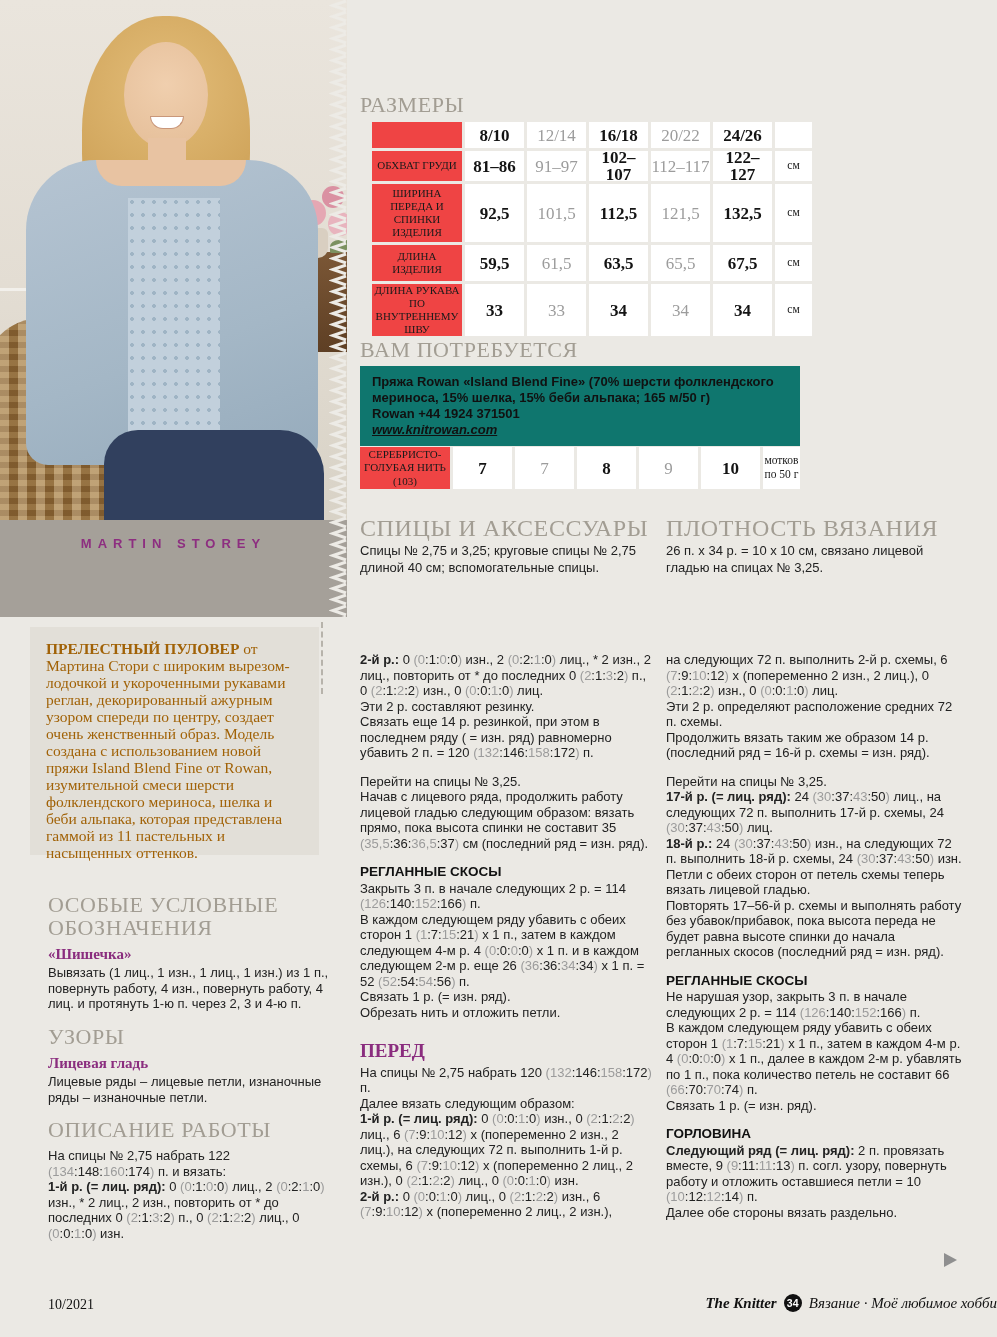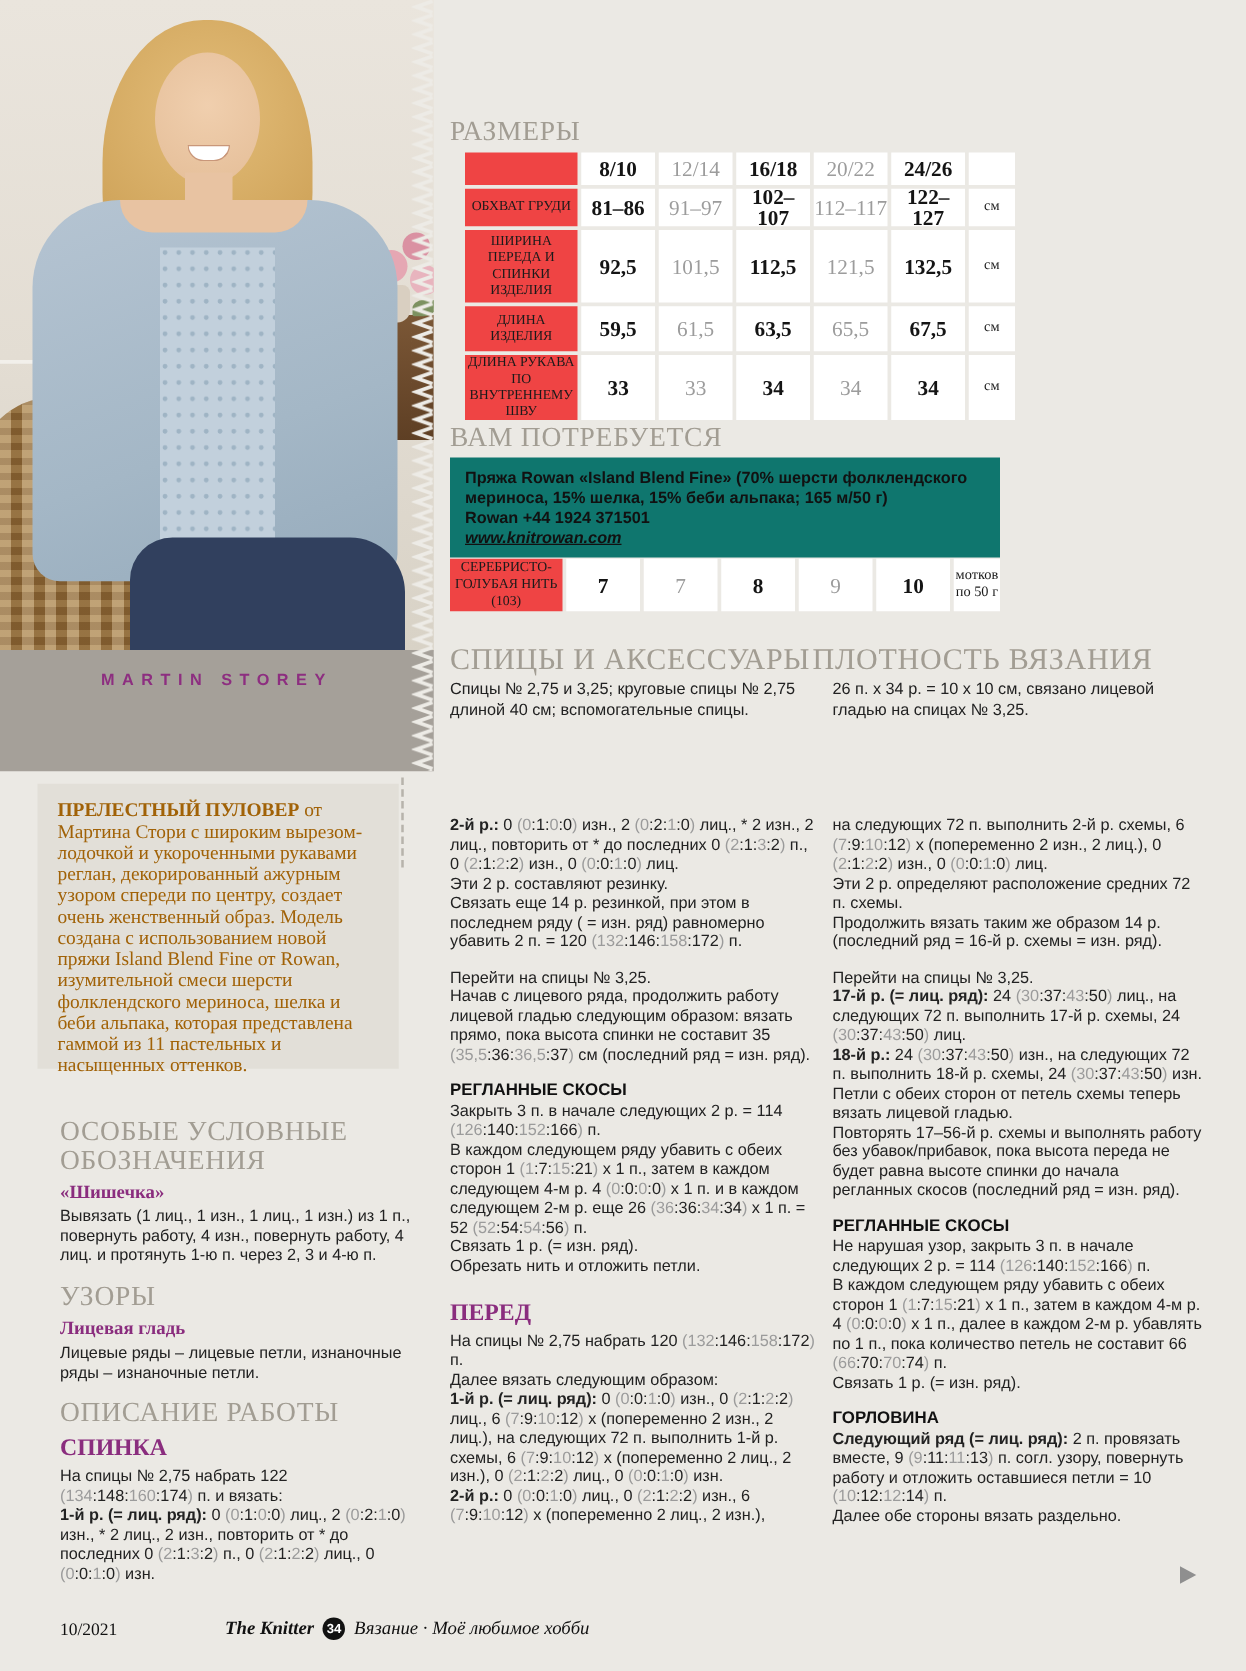--- a/index.html
+++ b/index.html
@@ -73,21 +73,21 @@
   .flow .h-purple-sm{font:700 15px/1.15 "Liberation Serif",serif;color:#8a2d7e;margin:6px 0 2px;}
   .flow .h-black{font:700 13.5px/15.5px "Liberation Sans",sans-serif;color:#111;margin:0 0 1px;}
   .gn{color:#9b9b9b;font-style:normal;}
   .sidebar{left:48px;top:893px;width:282px;}
   .col2{left:360px;top:652px;width:294px;}
   .col3{left:666px;top:652px;width:296px;}
   .arrow{position:absolute;left:944px;top:1253px;width:0;height:0;
          border-left:13px solid #8f8f8f;border-top:7px solid transparent;border-bottom:7px solid transparent;}
   
   .footer-issue{position:absolute;left:48px;top:1298px;font:400 14px/1 "Liberation Serif",serif;color:#111;}
-  .footer-center{position:absolute;left:180px;right:0;top:1294px;display:flex;justify-content:flex-start;
+  .footer-center{position:absolute;left:180px;right:0;top:1294px;display:flex;justify-content:flex-end;
                  align-items:center;gap:7px;}
   .f-brand{font:700 italic 15px/1 "Liberation Serif",serif;font-style:italic;color:#111;}
   .f-num{width:18px;height:18px;border-radius:50%;background:#111;color:#fff;
          font:700 10.5px/18px "Liberation Sans",sans-serif;text-align:center;}
   .f-tag{font:400 italic 15px/1 "Liberation Serif",serif;font-style:italic;color:#111;}
 </style>
 </head>
 <body>
 
 <div class="page">
@@ -180,32 +180,31 @@
       <div class="cell val">7</div>
       <div class="cell val gray">7</div>
       <div class="cell val">8</div>
       <div class="cell val gray">9</div>
       <div class="cell val">10</div>
       <div class="cell unit">мотков по 50 г</div>
     </div>
 
   <div class="h-gray h-mid abs" style="left:360px;top:516px;">СПИЦЫ И АКСЕССУАРЫ</div>
   <div class="smalltext" style="left:360px;top:543px;width:288px;">Спицы № 2,75 и 3,25; круговые спицы № 2,75 длиной 40 см; вспомогательные спицы.</div>
-  <div class="h-gray h-mid abs" style="left:650px;top:516px;">ПЛОТНОСТЬ ВЯЗАНИЯ</div>
+  <div class="h-gray h-mid abs" style="left:666px;top:516px;">ПЛОТНОСТЬ ВЯЗАНИЯ</div>
   <div class="smalltext" style="left:666px;top:543px;width:296px;">26 п. х 34 р. = 10 х 10 см, связано лицевой гладью на спицах № 3,25.</div>
 
   <div class="flow sidebar">
       <div class="h-gray">ОСОБЫЕ УСЛОВНЫЕ ОБОЗНАЧЕНИЯ</div>
       <div class="h-purple-sm">«Шишечка»</div>
       <div class="para">Вывязать (1 лиц., 1 изн., 1 лиц., 1 изн.) из 1 п., повернуть работу, 4 изн., повернуть работу, 4 лиц. и протянуть 1-ю п. через 2, 3 и 4-ю п.</div>
       <div class="h-gray">УЗОРЫ</div>
       <div class="h-purple-sm">Лицевая гладь</div>
       <div class="para">Лицевые ряды – лицевые петли, изнаночные ряды – изнаночные петли.</div>
       <div class="h-gray">ОПИСАНИЕ РАБОТЫ</div>
-      <div class="h-purple">СПИНКА</div>
       <div class="para">На спицы № 2,75 набрать 122 <i class="gn">(</i><i class="gn">134</i>:148:<i class="gn">160</i>:174<i class="gn">)</i> п. и вязать:</div>
       <div class="para"><b>1-й р. (= лиц. ряд):</b> 0 <i class="gn">(</i><i class="gn">0</i>:1:<i class="gn">0</i>:0<i class="gn">)</i> лиц., 2 <i class="gn">(</i><i class="gn">0</i>:2:<i class="gn">1</i>:0<i class="gn">)</i> изн., * 2 лиц., 2 изн., повторить от * до последних 0 <i class="gn">(</i><i class="gn">2</i>:1:<i class="gn">3</i>:2<i class="gn">)</i> п., 0 <i class="gn">(</i><i class="gn">2</i>:1:<i class="gn">2</i>:2<i class="gn">)</i> лиц., 0 <i class="gn">(</i><i class="gn">0</i>:0:<i class="gn">1</i>:0<i class="gn">)</i> изн.</div>
     </div>
   <div class="flow col2">
       <div class="para"><b>2-й р.:</b> 0 <i class="gn">(</i><i class="gn">0</i>:1:<i class="gn">0</i>:0<i class="gn">)</i> изн., 2 <i class="gn">(</i><i class="gn">0</i>:2:<i class="gn">1</i>:0<i class="gn">)</i> лиц., * 2 изн., 2 лиц., повторить от * до последних 0 <i class="gn">(</i><i class="gn">2</i>:1:<i class="gn">3</i>:2<i class="gn">)</i> п., 0 <i class="gn">(</i><i class="gn">2</i>:1:<i class="gn">2</i>:2<i class="gn">)</i> изн., 0 <i class="gn">(</i><i class="gn">0</i>:0:<i class="gn">1</i>:0<i class="gn">)</i> лиц.</div>
       <div class="para">Эти 2 р. составляют резинку.</div>
       <div class="para">Связать еще 14 р. резинкой, при этом в последнем ряду ( = изн. ряд) равномерно убавить 2 п. = 120 <i class="gn">(</i><i class="gn">132</i>:146:<i class="gn">158</i>:172<i class="gn">)</i> п.</div>
       <div class="gap"></div>
       <div class="para">Перейти на спицы № 3,25.</div>
       <div class="para">Начав с лицевого ряда, продолжить работу лицевой гладью следующим образом: вязать прямо, пока высота спинки не составит 35 <i class="gn">(</i><i class="gn">35,5</i>:36:<i class="gn">36,5</i>:37<i class="gn">)</i> см (последний ряд = изн. ряд).</div>

